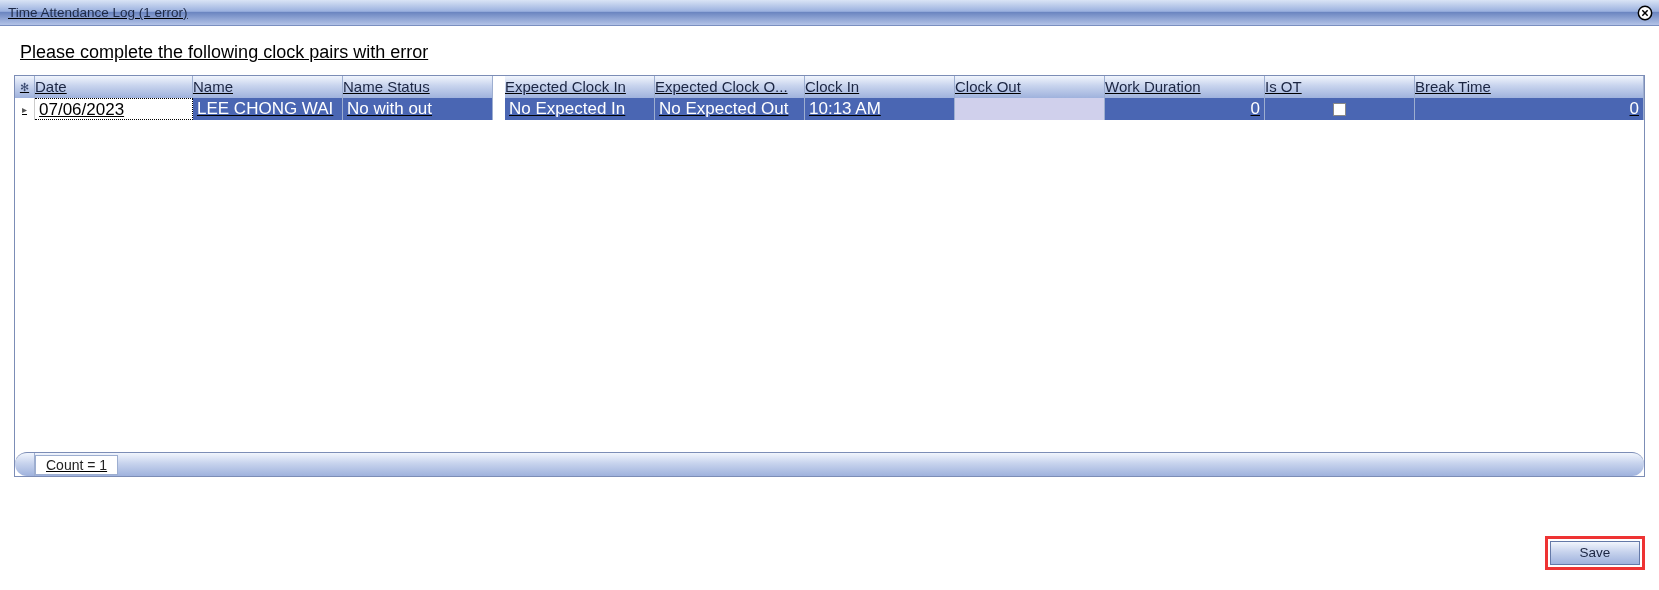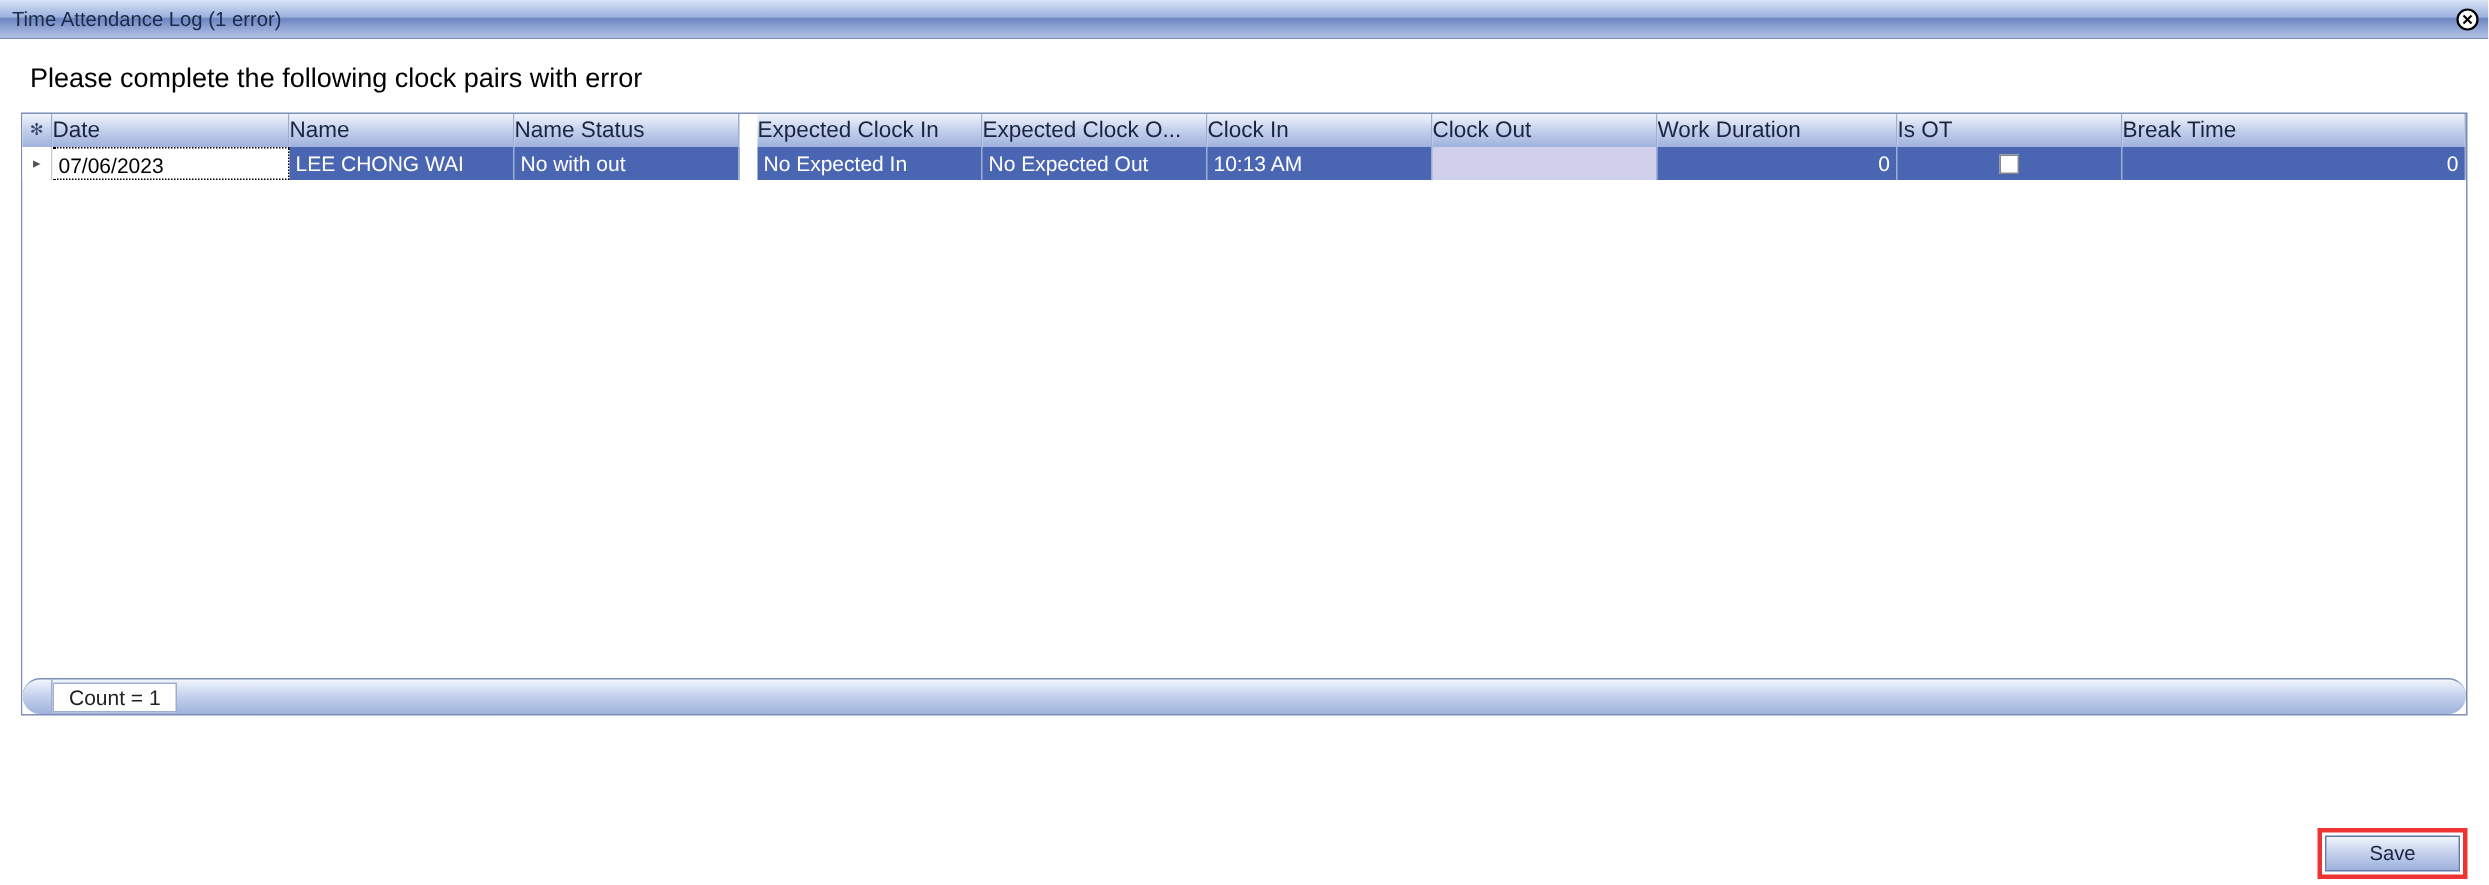--- a/index.html
+++ b/index.html
@@ -1,17 +1,17 @@
 <!DOCTYPE html>
 <html><head>
 <meta charset="utf-8">
 <style>
   * { box-sizing: border-box; font-family: "Segoe UI", Tahoma, Arial, sans-serif; }
   html, body { margin:0; padding:0; background:#fff; }
-  .window { width:1659px; height:590px; position:relative; background:#fff; overflow:hidden; }
+  .window { width:1659px; height:590px; position:relative; background:#fff; overflow:hidden;text-decoration:underline; }
 
   
   .titlebar {
     height:26px;
     background: linear-gradient(to bottom,#d9e4f5 0%,#9bb1df 45%,#6c86c1 50%,#b3c3e7 100%);
     border-bottom:1px solid #7a8fc0;
     position:relative;
     display:flex; align-items:center;
   }
   .titlebar .title { padding-left:8px; font-size:13.5px; color:#1d2946; }
@@ -50,37 +50,37 @@
   .col-isot{width:150px;flex:0 0 150px;}
   .col-break{flex:1 1 auto;}
 
   
   .grid-body { flex:1; display:flex; flex-direction:column; }
   .data-row { display:flex; height:22px; }
   .row-indicator { width:20px; flex:0 0 20px; border-right:1px solid #ccc; background:#fff;
     display:flex;align-items:center;justify-content:center;font-size:10px;color:#555; }
   .data-cell {
     border-right:1px solid #9daed0; background:#4a66b3; color:#fff;
-    font-size:14px; line-height:22px; padding:0 4px; overflow:hidden; white-space:nowrap;
+    font-size:17px; line-height:22px; padding:0 4px; overflow:hidden; white-space:nowrap;
   }
   .data-cell.date-cell { background:#fff; color:#000; border:1px dotted #000; border-left:none; }
   .data-cell.clockout-cell { background:#d0d0ec; color:#000; }
   .data-cell.align-right { text-align:right; }
   .data-cell.isot-cell { display:flex; align-items:center; justify-content:center; }
   .ot-checkbox { width:13px; height:13px; background:#fff; border:1px solid #888; }
 
   
   .grid-footer { height:24px; background:linear-gradient(to bottom,#f1f5fd 0%,#c7d3ed 45%,#9fb2dd 100%);
     border-top:1px solid #7c8db6; display:flex; align-items:center;border-radius:12px; }
   .footer-spacer { width:20px; flex:0 0 20px; border-right:1px solid #9daed0; height:100%; }
   .count-badge { background:#fff; border:1px solid #9daed0; margin:2px 0 2px 0; padding:0 10px;
     font-size:14px; color:#222; line-height:18px; }
 
   
-  .button-bar { position:absolute; right:14px; bottom:4px; }
+  .button-bar { position:absolute; right:14px; bottom:20px; }
   .save-btn {
     width:90px; height:24px; border:1px solid #6479a8;
     background:linear-gradient(to bottom,#f1f5fd 0%,#c7d3ed 45%,#9fb2dd 100%);
     font-size:13.5px; color:#1b2542; text-align:center; line-height:22px;
   }
   .highlight-box { border:3px solid #e33; padding:2px; display:inline-block; }
 
 </style>
 </head>
 <body>

